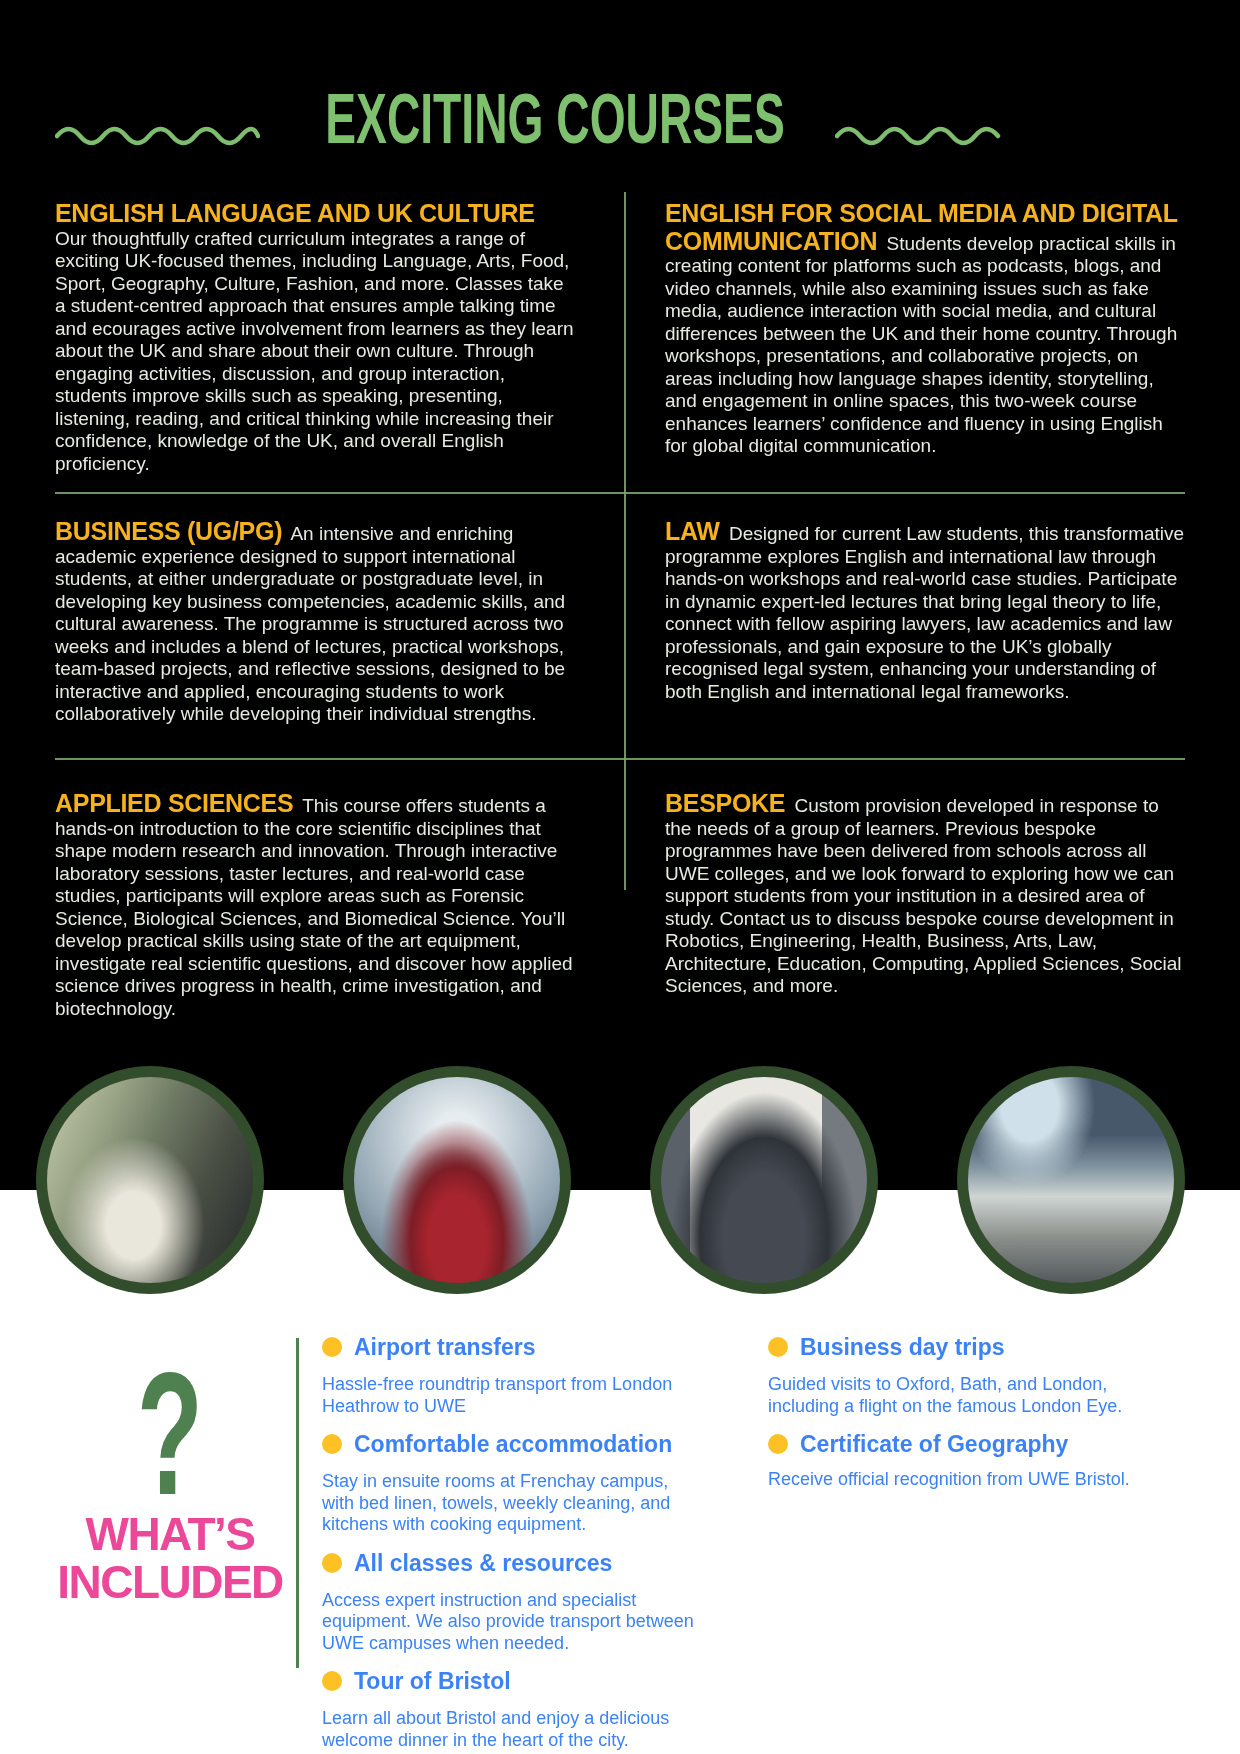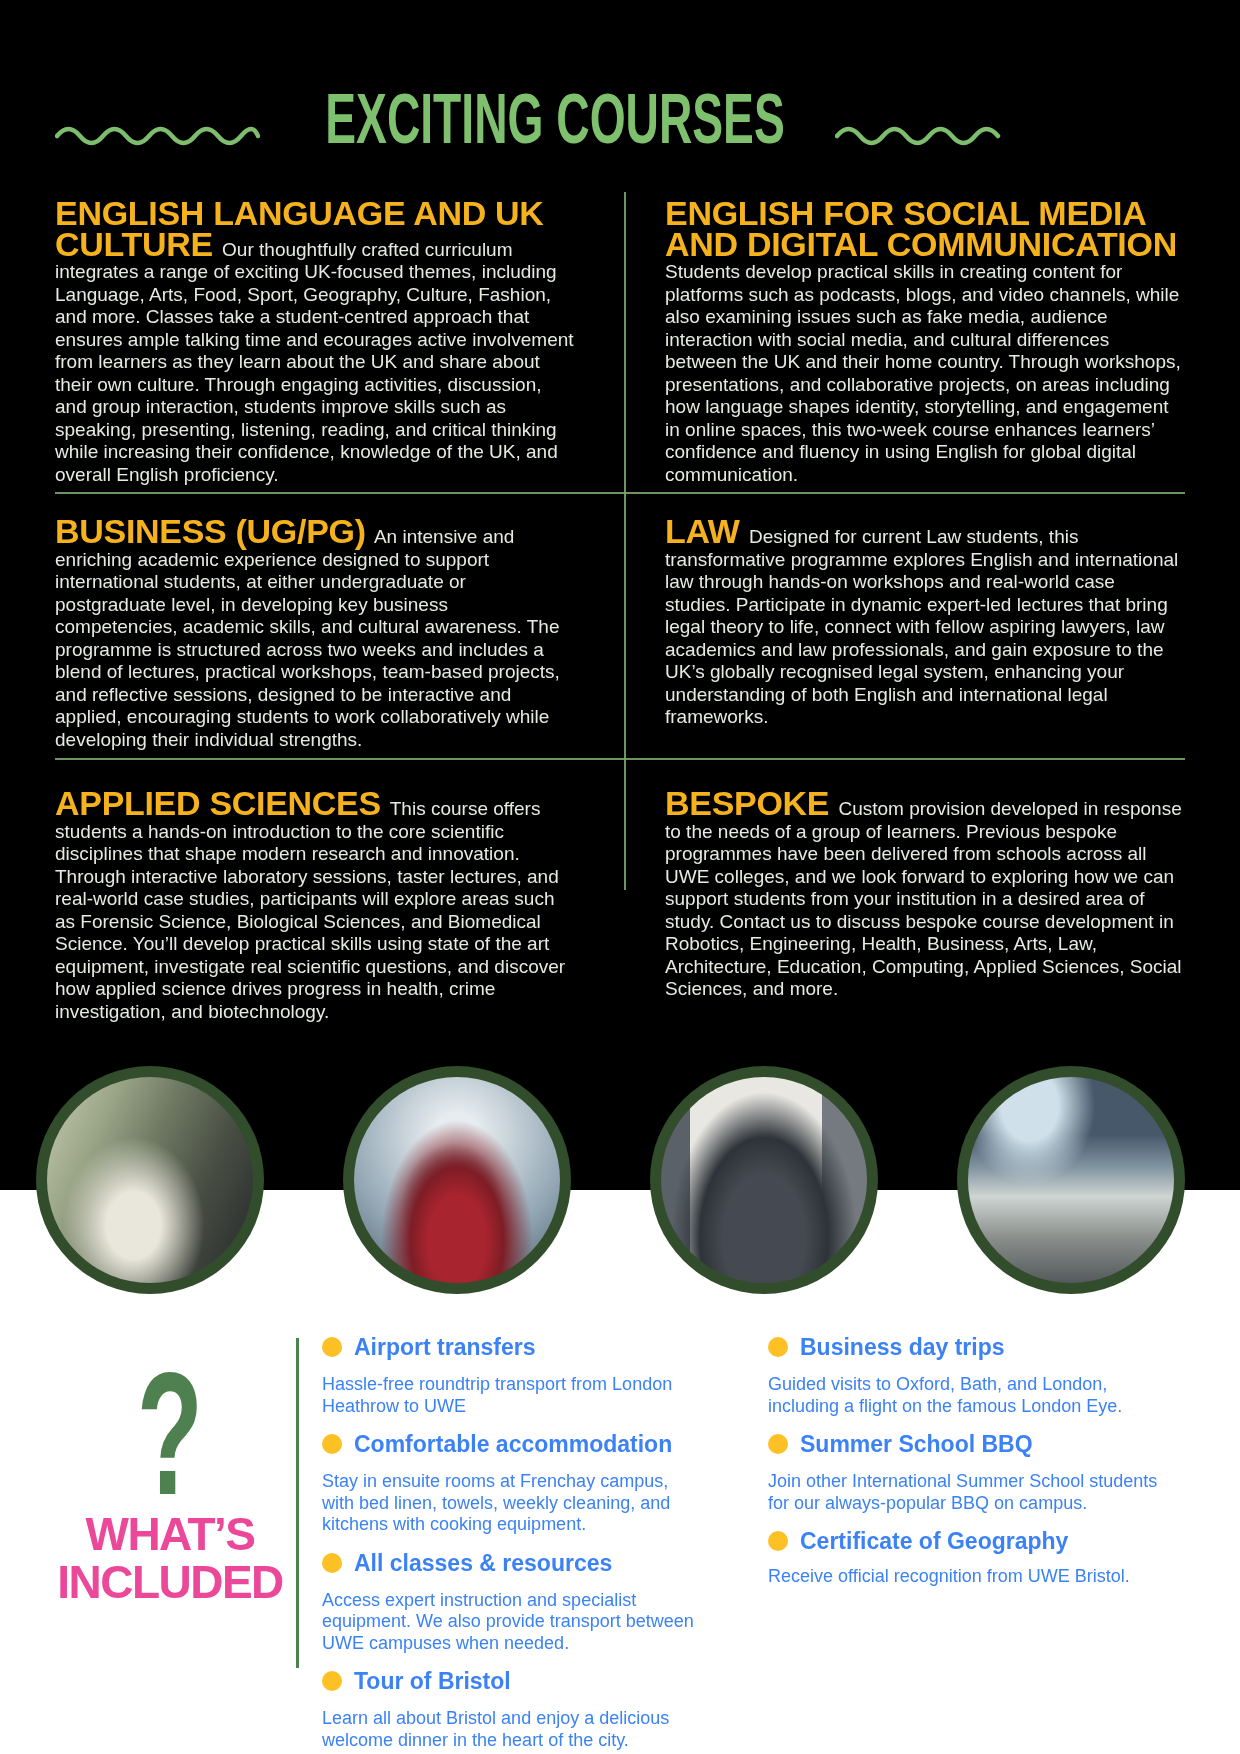--- a/index.html
+++ b/index.html
@@ -13,21 +13,21 @@
   .page-title{
     position:absolute;left:175px;top:82px;width:760px;text-align:center;
     font-size:70px;line-height:74px;font-weight:bold;color:#7ec06d;
     transform:scaleX(0.66);transform-origin:center;letter-spacing:0px;white-space:nowrap;
   }
   .wave{position:absolute;top:120px;}
   .wave-left{left:55px;}
   .wave-right{left:835px;}
   .course{position:absolute;width:520px;font-size:19px;line-height:22.5px;color:#e6ebe0;}
   .course .course-name{
-    font-size:34px;line-height:26px;font-weight:800;color:#f6b21d;letter-spacing:-0.3px;
+    font-size:25px;line-height:26px;font-weight:800;color:#f6b21d;letter-spacing:-0.3px;
     padding-right:4px;
   }
   .c0{left:55px;top:200px;}
   .c1{left:665px;top:200px;}
   .c2{left:55px;top:518px;}
   .c3{left:665px;top:518px;}
   .c4{left:55px;top:790px;}
   .c5{left:665px;top:790px;}
   .hdivider{position:absolute;left:55px;width:1130px;height:2px;background:#7fae6e;opacity:.85;}
   .hd1{top:492px;} .hd2{top:758px;}
@@ -191,28 +191,20 @@
 
   <div class="included-col col-right">
     <div class="included-item">
       <div class="item-head">
         <span class="bullet"></span>
         <span class="item-title">Business day trips</span>
       </div>
       <div class="item-body">Guided visits to Oxford, Bath, and London,
 including a flight on the famous London Eye.</div>
     </div>
-    <div class="included-item">
-      <div class="item-head">
-        <span class="bullet"></span>
-        <span class="item-title">Summer School BBQ</span>
-      </div>
-      <div class="item-body">Join other International Summer School students
-for our always-popular BBQ on campus.</div>
-    </div>
     <div class="included-item item-gap">
       <div class="item-head">
         <span class="bullet"></span>
         <span class="item-title">Certificate of Geography</span>
       </div>
       <div class="item-body">Receive official recognition from UWE Bristol.</div>
     </div>
   </div>
 
 </div>

